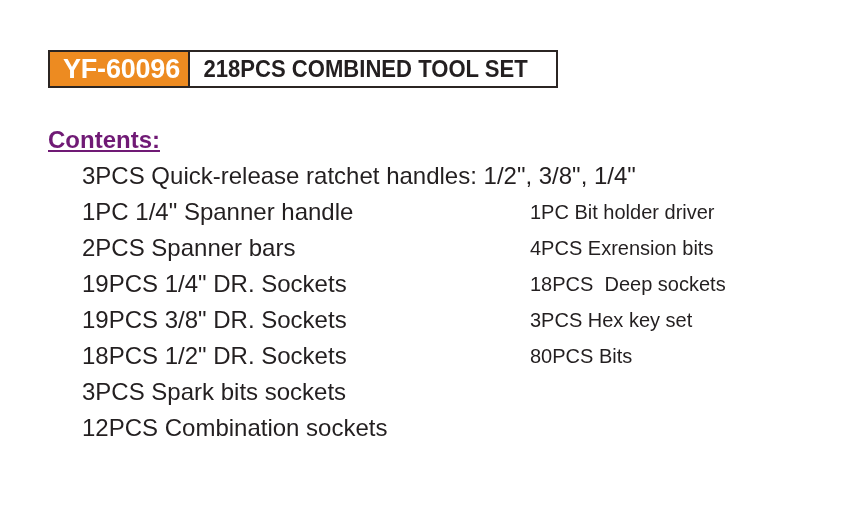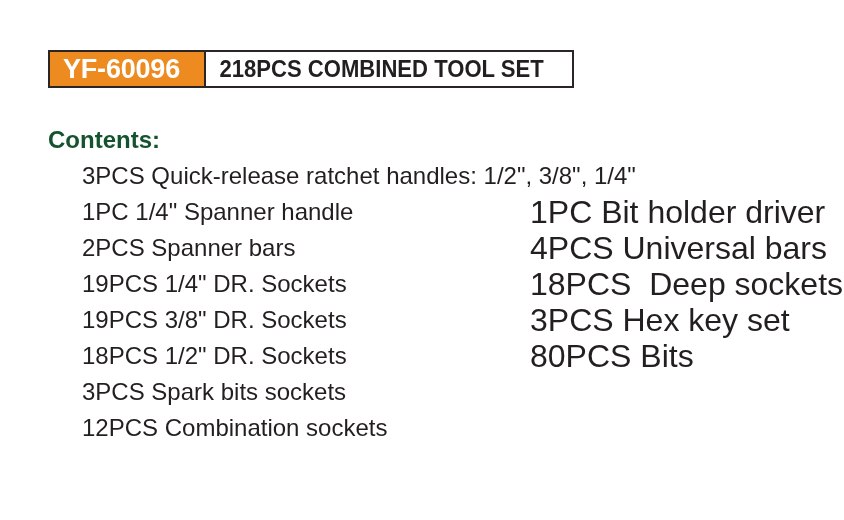--- a/index.html
+++ b/index.html
@@ -30,21 +30,21 @@
   }
   #model-badge {
     background: #ed8b21;
     color: #ffffff;
     font-weight: bold;
     font-size: 27px;
     letter-spacing: -0.2px;
     display: flex;
     align-items: center;
     justify-content: center;
-    padding: 0 24px 0 13px;
+    padding: 0 8px 0 13px;
     line-height: 1;
     font-stretch: condensed;
     white-space: nowrap;
   }
   #header-divider {
     width: 2px;
     background: #2b2523;
     flex: 0 0 auto;
   }
   #product-title {
@@ -65,39 +65,40 @@
   #contents-block {
     position: absolute;
     left: 48px;
     top: 122px;
     width: 780px;
   }
   #contents-heading {
     font-size: 24px;
     font-weight: bold;
     line-height: 36px;
-    color: #14532d;
+    color: #701a75;
     white-space: pre;
+    text-decoration: underline;
   }
   .content-row {
     display: flex;
     line-height: 36px;
     height: 36px;
     margin-left: 34px;
   }
   .col-left {
     width: 448px;
     flex: 0 0 448px;
     font-size: 24px;
     color: #231f20;
     white-space: pre;
   }
   .col-right {
     flex: 1 1 auto;
-    font-size: 32px;
+    font-size: 20px;
     color: #231f20;
     white-space: pre;
   }
 </style>
 </head>
 <body>
 
 <div id="header-banner">
   <div id="model-badge">YF-60096</div>
   <div id="header-divider"></div>
@@ -112,21 +113,21 @@
     <div class="col-left" style="width:auto;flex:1 1 auto;">3PCS Quick-release ratchet handles: 1/2", 3/8", 1/4"</div>
   </div>
 
   <div class="content-row">
     <div class="col-left">1PC 1/4" Spanner handle</div>
     <div class="col-right">1PC Bit holder driver</div>
   </div>
 
   <div class="content-row">
     <div class="col-left">2PCS Spanner bars</div>
-    <div class="col-right">4PCS Universal bars</div>
+    <div class="col-right">4PCS Exrension bits</div>
   </div>
 
 
   <div class="content-row">
     <div class="col-left">19PCS 1/4" DR. Sockets</div>
     <div class="col-right">18PCS  Deep sockets</div>
   </div>
 
   <div class="content-row">
     <div class="col-left">19PCS 3/8" DR. Sockets</div>

